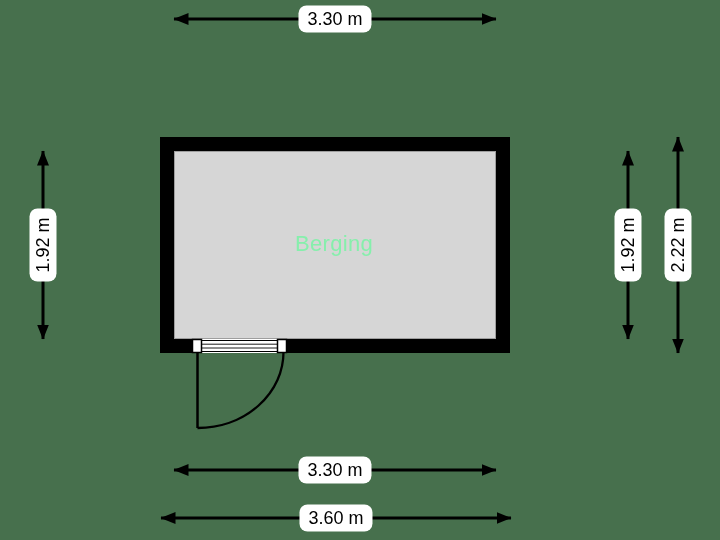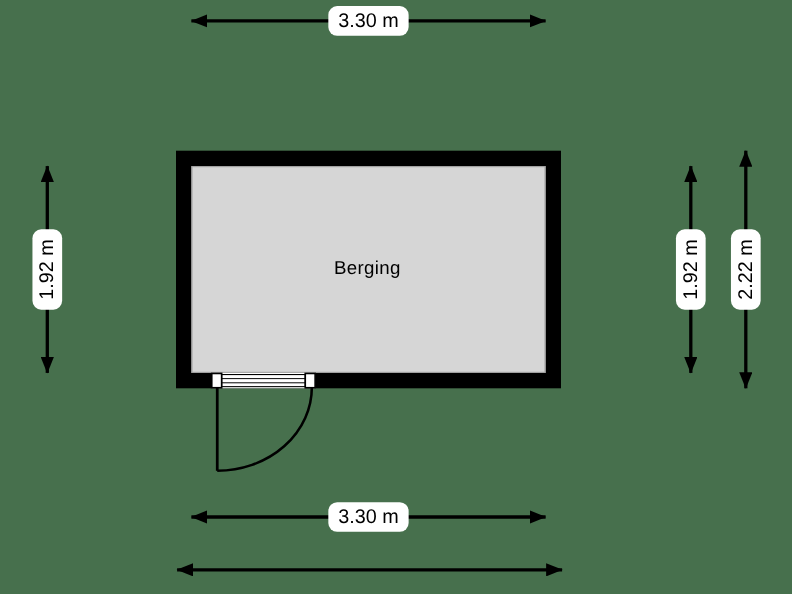--- a/index.html
+++ b/index.html
@@ -13,21 +13,21 @@
   .room-walls{
     position:absolute;left:160px;top:137px;width:350px;height:216px;
     background:var(--wall);box-sizing:border-box;
   }
   .room-floor{
     position:absolute;left:14px;top:14px;right:14px;bottom:14px;
     background:var(--floor);border:1px solid var(--floor-outline);box-sizing:border-box;
   }
   .room-label{
     position:absolute;left:334px;top:244px;transform:translate(-50%,-50%);
-    font-size:17px;color:#000000;letter-spacing:.3px;white-space:nowrap;
+    font-size:22px;color:#86efac;letter-spacing:.3px;white-space:nowrap;
   }
   
   svg.overlay{position:absolute;left:0;top:0;width:720px;height:540px;pointer-events:none;}
   .dim-line{stroke:var(--line);stroke-width:3;}
   .arrowhead{fill:var(--line);stroke:none;}
   .door-fill{fill:var(--label-bg);stroke:none;}
   .door-jamb{fill:var(--label-bg);stroke:var(--line);stroke-width:1.5;}
   .door-threshold{fill:var(--label-bg);stroke:var(--line);stroke-width:1;}
   .threshold-line{stroke:var(--line);stroke-width:0.9;}
   .door-leaf{stroke:var(--line);stroke-width:2.5;}
@@ -77,17 +77,18 @@
       <line class="threshold-line" x1="201.5" y1="348" x2="277.5" y2="348"></line>
       <rect class="door-jamb" x="192.5" y="339.5" width="9" height="13"></rect>
       <rect class="door-jamb" x="277.5" y="339.5" width="9" height="13"></rect>
       <line class="door-leaf" x1="197.5" y1="352" x2="197.5" y2="428"></line>
       <path class="door-arc" d="M 197.5 428 A 86 76 0 0 0 283.5 352"></path>
     </g>
   </svg>
 
   <div class="dim-label lbl-top">3.30 m</div>
   <div class="dim-label lbl-bottom-inner">3.30 m</div>
+  <div class="dim-label lbl-bottom-outer">3.60 m</div>
   <div class="dim-label vertical lbl-left">1.92 m</div>
   <div class="dim-label vertical lbl-right-inner">1.92 m</div>
   <div class="dim-label vertical lbl-right-outer">2.22 m</div>
 
 </div>
 
 </body></html>

